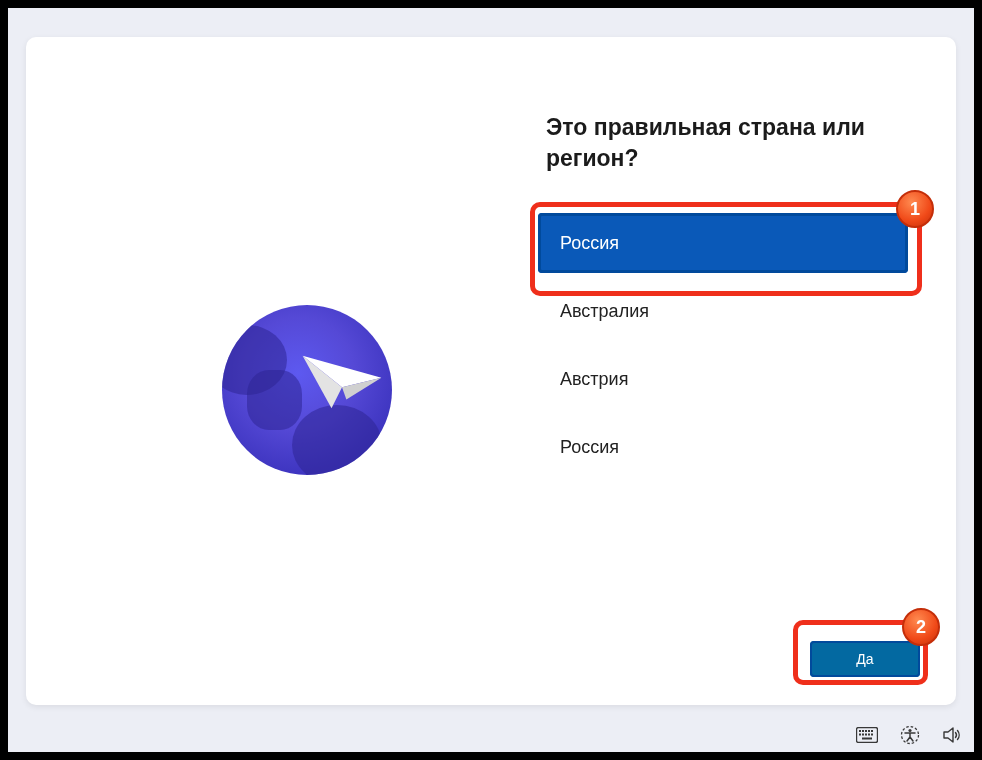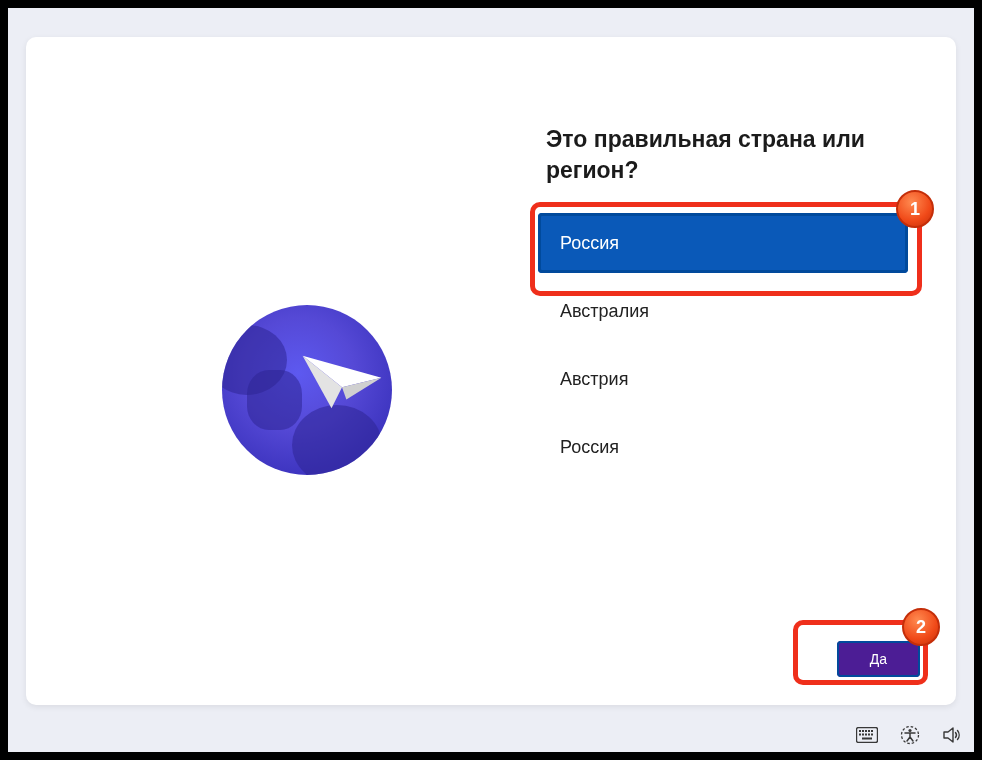--- a/index.html
+++ b/index.html
@@ -71,21 +71,20 @@
   
   .heading {
     position: absolute;
     top: 75px;
     left: 520px;
     width: 380px;
     font-size: 23px;
     font-weight: 600;
     line-height: 1.35;
     color: #1b1b1b;
-    margin-top: 12px;
   }
   .country-list {
     position: absolute;
     top: 176px;
     left: 512px;
     width: 370px;
   }
   .country-item {
     display: flex;
     align-items: center;
@@ -103,25 +102,25 @@
     color: #fff;
     outline: 3px solid #014a9c;
     outline-offset: -3px;
   }
 
   
   .yes-btn {
     position: absolute;
     right: 36px;
     bottom: 28px;
-    width: 83px;
+    width: 110px;
     height: 36px;
     border: none;
     border-radius: 4px;
-    background: #4c1d95;
+    background: #0369a1;
     color: #fff;
     font-size: 14px;
     cursor: pointer;
     text-align: center;
     line-height: 36px;
     outline: 2px solid #014a9c;
     outline-offset: -2px;
   }
 
   

